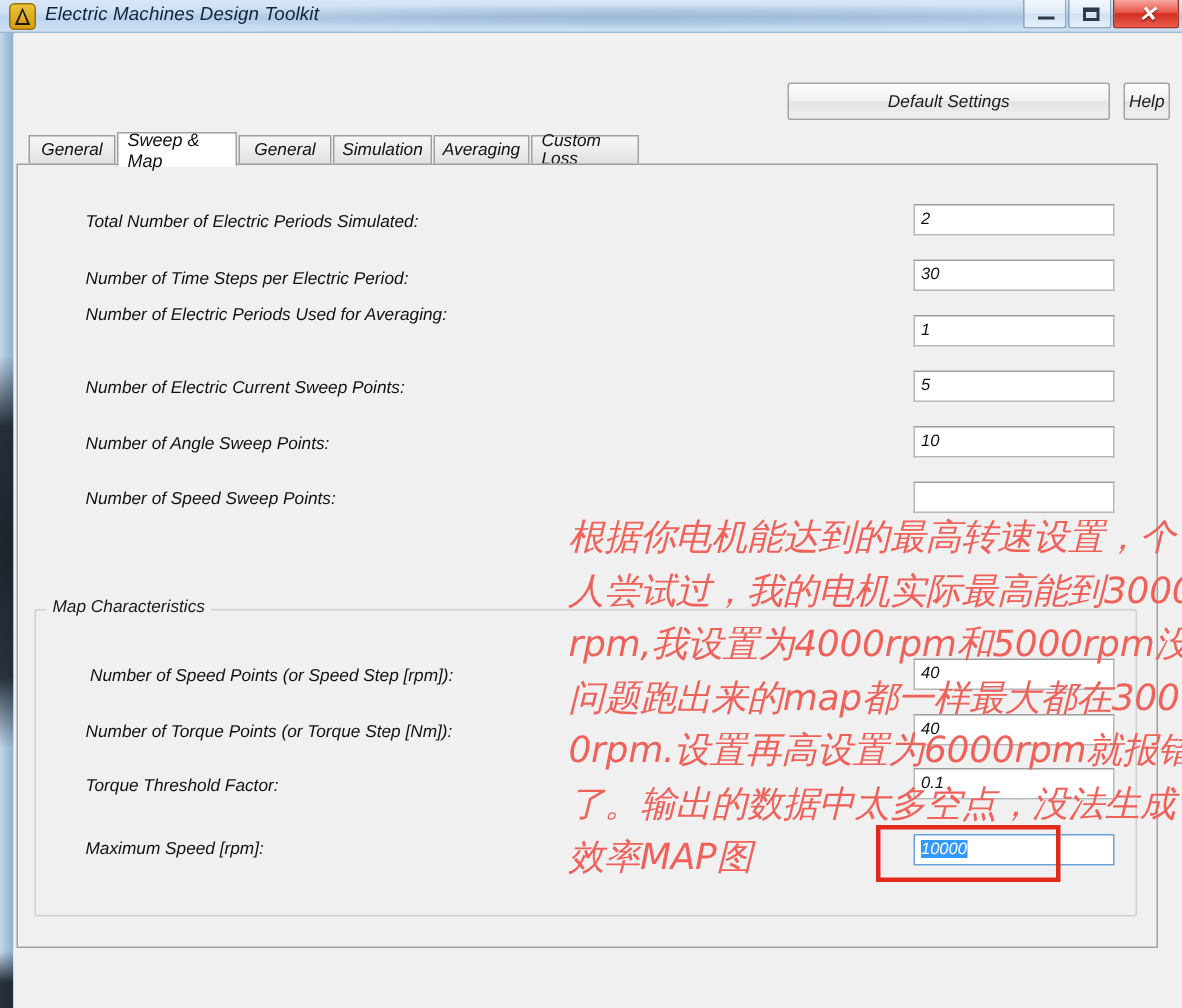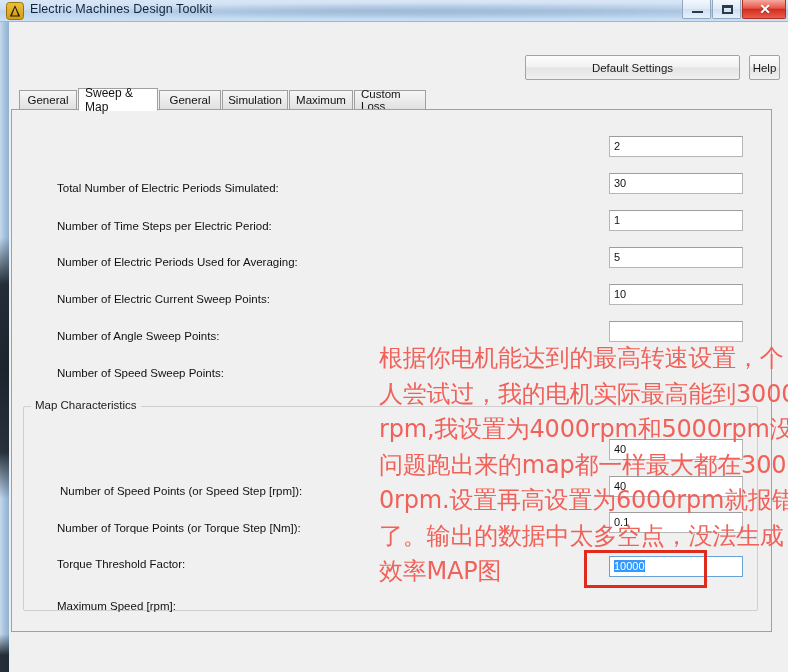--- a/index.html
+++ b/index.html
@@ -8,20 +8,21 @@
     width: 788px; height: 672px;
     overflow: hidden;
     font-family: "Liberation Sans", sans-serif;
   }
   body { background: #f0f0f0; }
 
   .app-window {
     position: relative;
     width: 788px; height: 672px;
     background: #f0f0f0;
+    font-style: italic;
   }
 
   
   .titlebar {
     position: absolute; left: 0; top: 0; width: 788px; height: 22px;
     background: linear-gradient(180deg,#d8e6f6 0%, #cfe0f4 40%, #bed5ef 55%, #cbe0f5 100%);
     border-bottom: 1px solid #9cb6cf;
     overflow: hidden;
   }
   .titlebar-blur {
@@ -144,21 +145,20 @@
     padding:0 4px;
     font-size:11.5px; color:#1a1a1a;
   }
   #group-doe { left:11px; top:13px; width:735px; height:266px; }
   #group-map { left:11px; top:296px; width:735px; height:205px; }
 
   .row-label {
     position:absolute;
     font-size:11.5px; color:#111;
     white-space:nowrap;
-    margin-top:40px;
   }
   .txt-field {
     position:absolute;
     background:#ffffff;
     border:1px solid #b6b6b6;
     border-top:1px solid #9d9d9d;
     font-size:11px; color:#111;
     padding-left:4px;
     line-height:19px;
     height:21px;
@@ -248,40 +248,40 @@
         <div class="tab active" style="left: 67px; width: 80px;">
           <span>Sweep &amp; Map</span>
         </div>
         <div class="tab" style="left: 148px; width: 62px;">
           <span>General</span>
         </div>
         <div class="tab" style="left: 211px; width: 66px;">
           <span>Simulation</span>
         </div>
         <div class="tab" style="left: 278px; width: 64px;">
-          <span>Maximum</span>
+          <span>Averaging</span>
         </div>
         <div class="tab" style="left: 343px; width: 72px;">
           <span>Custom Loss</span>
         </div>
       </div>
 
     <div class="content">
 
 
       <div class="group" id="group-map">
         <div class="group-title">Map Characteristics</div>
       </div>
 
       <div id="fields-layer">
           <div class="row-label" style="left: 45px; top: 32px;">Total Number of Electric Periods Simulated:</div>
           <div class="txt-field" style="left: 597px; top: 26px; width: 134px;">2</div>
           <div class="row-label" style="left: 45px; top: 70px;">Number of Time Steps per Electric Period:</div>
           <div class="txt-field" style="left: 597px; top: 63px; width: 134px;">30</div>
-          <div class="row-label" style="left: 45px; top: 106px;">Number of Electric Periods Used for Averaging:</div>
+          <div class="row-label" style="left: 45px; top: 94px;">Number of Electric Periods Used for Averaging:</div>
           <div class="txt-field" style="left: 597px; top: 100px; width: 134px;">1</div>
           <div class="row-label" style="left: 45px; top: 143px; text-align: center;">Number of Electric Current Sweep Points:</div>
           <div class="txt-field" style="left: 597px; top: 137px; width: 134px;">5</div>
           <div class="row-label" style="left: 45px; top: 180px;">Number of Angle Sweep Points:</div>
           <div class="txt-field" style="left: 597px; top: 174px; width: 134px;">10</div>
           <div class="row-label" style="left: 45px; top: 217px;">Number of Speed Sweep Points:</div>
           <div class="txt-field" style="left: 597px; top: 211px; width: 134px;"></div>
           <div class="row-label" style="left: 48px; top: 335px; text-align: center;">Number of Speed Points (or Speed Step [rpm]):</div>
           <div class="txt-field" style="left: 597px; top: 329px; width: 134px;">40</div>
           <div class="row-label" style="left: 45px; top: 372px;">Number of Torque Points (or Torque Step [Nm]):</div>

